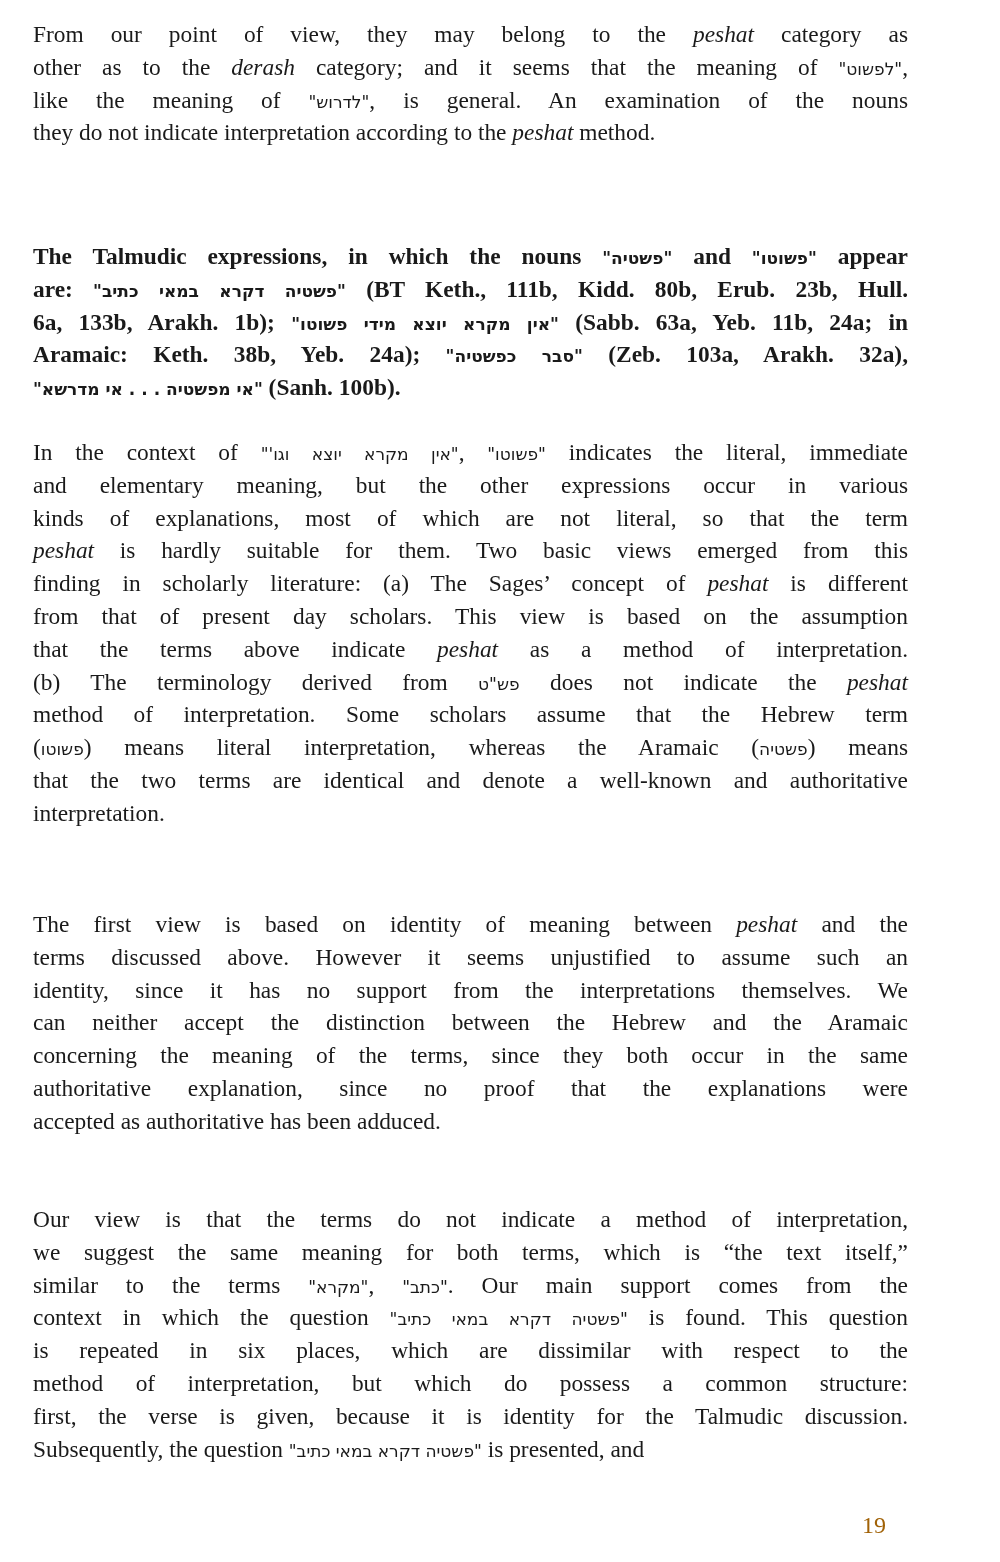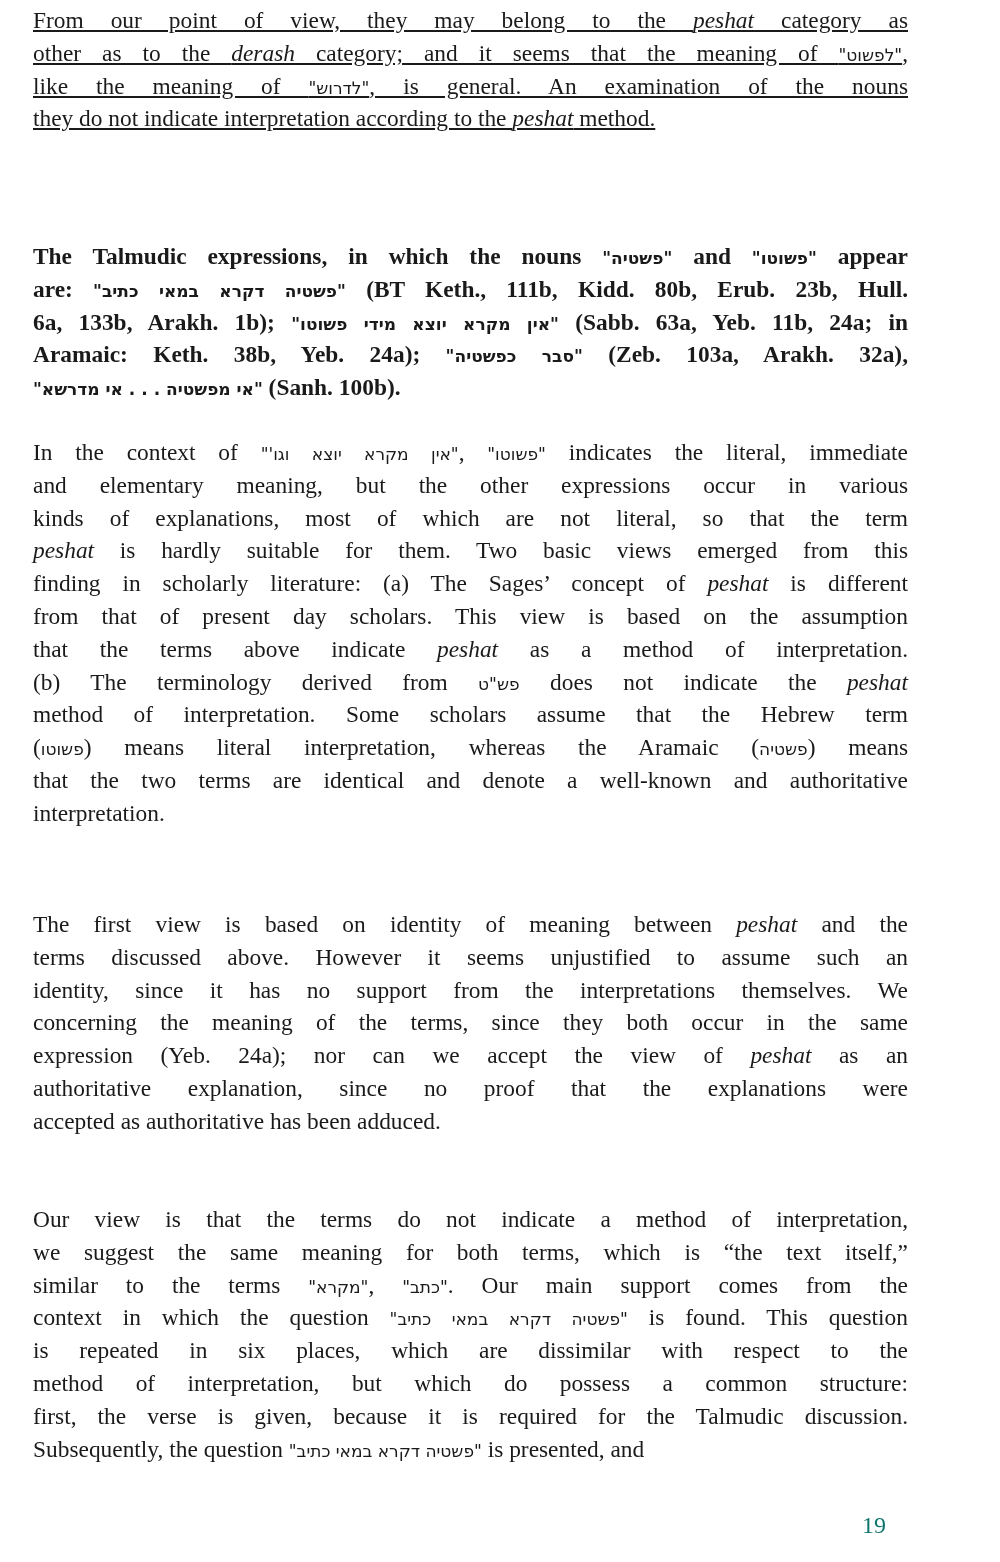--- a/index.html
+++ b/index.html
@@ -3,27 +3,27 @@
 <meta charset="utf-8">
 <style>
   html, body { margin: 0; padding: 0; background: #ffffff; }
   body { width: 1000px; height: 1562px; position: relative; overflow: hidden; color: #1a1a1a; }
   .page { position: absolute; left: 33px; top: 0; width: 875px; font-family: "Liberation Serif", serif; font-size: 23.4px; }
   .para { position: absolute; left: 0; width: 875px; text-align: justify; text-align-last: left; }
   .line { display: block; height: 32.8px; line-height: 32.8px; white-space: nowrap; text-align: justify; text-align-last: justify; }
   .line.last { text-align-last: left; }
   .he { font-family: "DejaVu Sans", sans-serif; font-size: 17px; unicode-bidi: isolate; direction: rtl; }
   i { font-style: italic; }
-  .pagenum { position: absolute; left: 862px; top: 1512px; font-family: "Liberation Serif", serif; font-size: 24px; color: #0f766e; }
+  .pagenum { position: absolute; left: 862px; top: 1512px; font-family: "Liberation Serif", serif; font-size: 24px; color: #a16207; }
 </style>
 </head>
 <body>
 
 <div class="page">
-  <div class="para" style="top:4px;text-decoration:underline;">
+  <div class="para" style="top:18px;">
       <span class="line"><span>From our point of view, they may belong to the </span><i>peshat</i><span> category as</span></span>
       <span class="line"><span>other as to the </span><i>derash</i><span> category; and it seems that the meaning of </span><span class="he" dir="rtl">"לפשוט"</span><span>,</span></span>
       <span class="line"><span>like the meaning of </span><span class="he" dir="rtl">"לדרוש"</span><span>, is general. An examination of the nouns</span></span>
       <span class="line last"><span>they do not indicate interpretation according to the </span><i>peshat</i><span> method.</span></span>
     </div>
   <div class="para" style="top:240px;font-weight:bold;">
       <span class="line"><span>The Talmudic expressions, in which the nouns </span><span class="he" dir="rtl">"פשטיה"</span><span> and </span><span class="he" dir="rtl">"פשוטו"</span><span> appear</span></span>
       <span class="line"><span>are: </span><span class="he" dir="rtl">"פשטיה דקרא במאי כתיב"</span><span> (BT Keth., 111b, Kidd. 80b, Erub. 23b, Hull.</span></span>
       <span class="line"><span>6a, 133b, Arakh. 1b); </span><span class="he" dir="rtl">"אין מקרא יוצא מידי פשוטו"</span><span> (Sabb. 63a, Yeb. 11b, 24a; in</span></span>
       <span class="line"><span>Aramaic: Keth. 38b, Yeb. 24a); </span><span class="he" dir="rtl">"סבר כפשטיה"</span><span> (Zeb. 103a, Arakh. 32a),</span></span>
@@ -40,29 +40,29 @@
       <span class="line"><span>(b) The terminology derived from </span><span class="he" dir="rtl">פש"ט</span><span> does not indicate the </span><i>peshat</i></span>
       <span class="line"><span>method of interpretation. Some scholars assume that the Hebrew term</span></span>
       <span class="line"><span>(</span><span class="he" dir="rtl">פשוטו</span><span>) means literal interpretation, whereas the Aramaic (</span><span class="he" dir="rtl">פשטיה</span><span>) means</span></span>
       <span class="line"><span>that the two terms are identical and denote a well-known and authoritative</span></span>
       <span class="line last"><span>interpretation.</span></span>
     </div>
   <div class="para" style="top:908px;">
       <span class="line"><span>The first view is based on identity of meaning between </span><i>peshat</i><span> and the</span></span>
       <span class="line"><span>terms discussed above. However it seems unjustified to assume such an</span></span>
       <span class="line"><span>identity, since it has no support from the interpretations themselves. We</span></span>
+      <span class="line"><span>can neither accept the distinction between the Hebrew and the Aramaic</span></span>
       <span class="line"><span>concerning the meaning of the terms, since they both occur in the same</span></span>
-      <span class="line"><span>expression (Yeb. 24a); nor can we accept the view of </span><i>peshat</i><span> as an</span></span>
       <span class="line"><span>authoritative explanation, since no proof that the explanations were</span></span>
       <span class="line last"><span>accepted as authoritative has been adduced.</span></span>
     </div>
   <div class="para" style="top:1203px;">
       <span class="line"><span>Our view is that the terms do not indicate a method of interpretation,</span></span>
       <span class="line"><span>we suggest the same meaning for both terms, which is “the text itself,”</span></span>
       <span class="line"><span>similar to the terms </span><span class="he" dir="rtl">"מקרא"</span><span>, </span><span class="he" dir="rtl">"כתב"</span><span>. Our main support comes from the</span></span>
       <span class="line"><span>context in which the question </span><span class="he" dir="rtl">"פשטיה דקרא במאי כתיב"</span><span> is found. This question</span></span>
       <span class="line"><span>is repeated in six places, which are dissimilar with respect to the</span></span>
       <span class="line"><span>method of interpretation, but which do possess a common structure:</span></span>
-      <span class="line"><span>first, the verse is given, because it is required for the Talmudic discussion.</span></span>
+      <span class="line"><span>first, the verse is given, because it is identity for the Talmudic discussion.</span></span>
       <span class="line last"><span>Subsequently, the question </span><span class="he" dir="rtl">"פשטיה דקרא במאי כתיב"</span><span> is presented, and</span></span>
     </div>
 </div>
 <div class="pagenum">19</div>
 
 </body></html>

